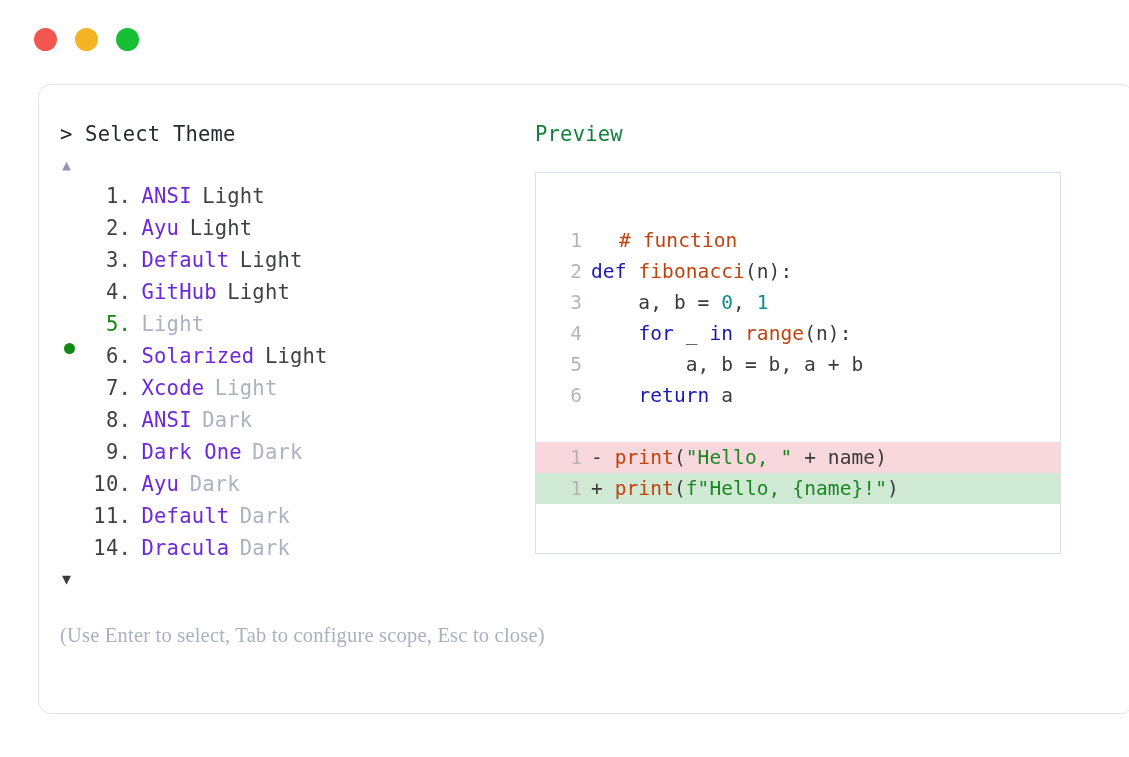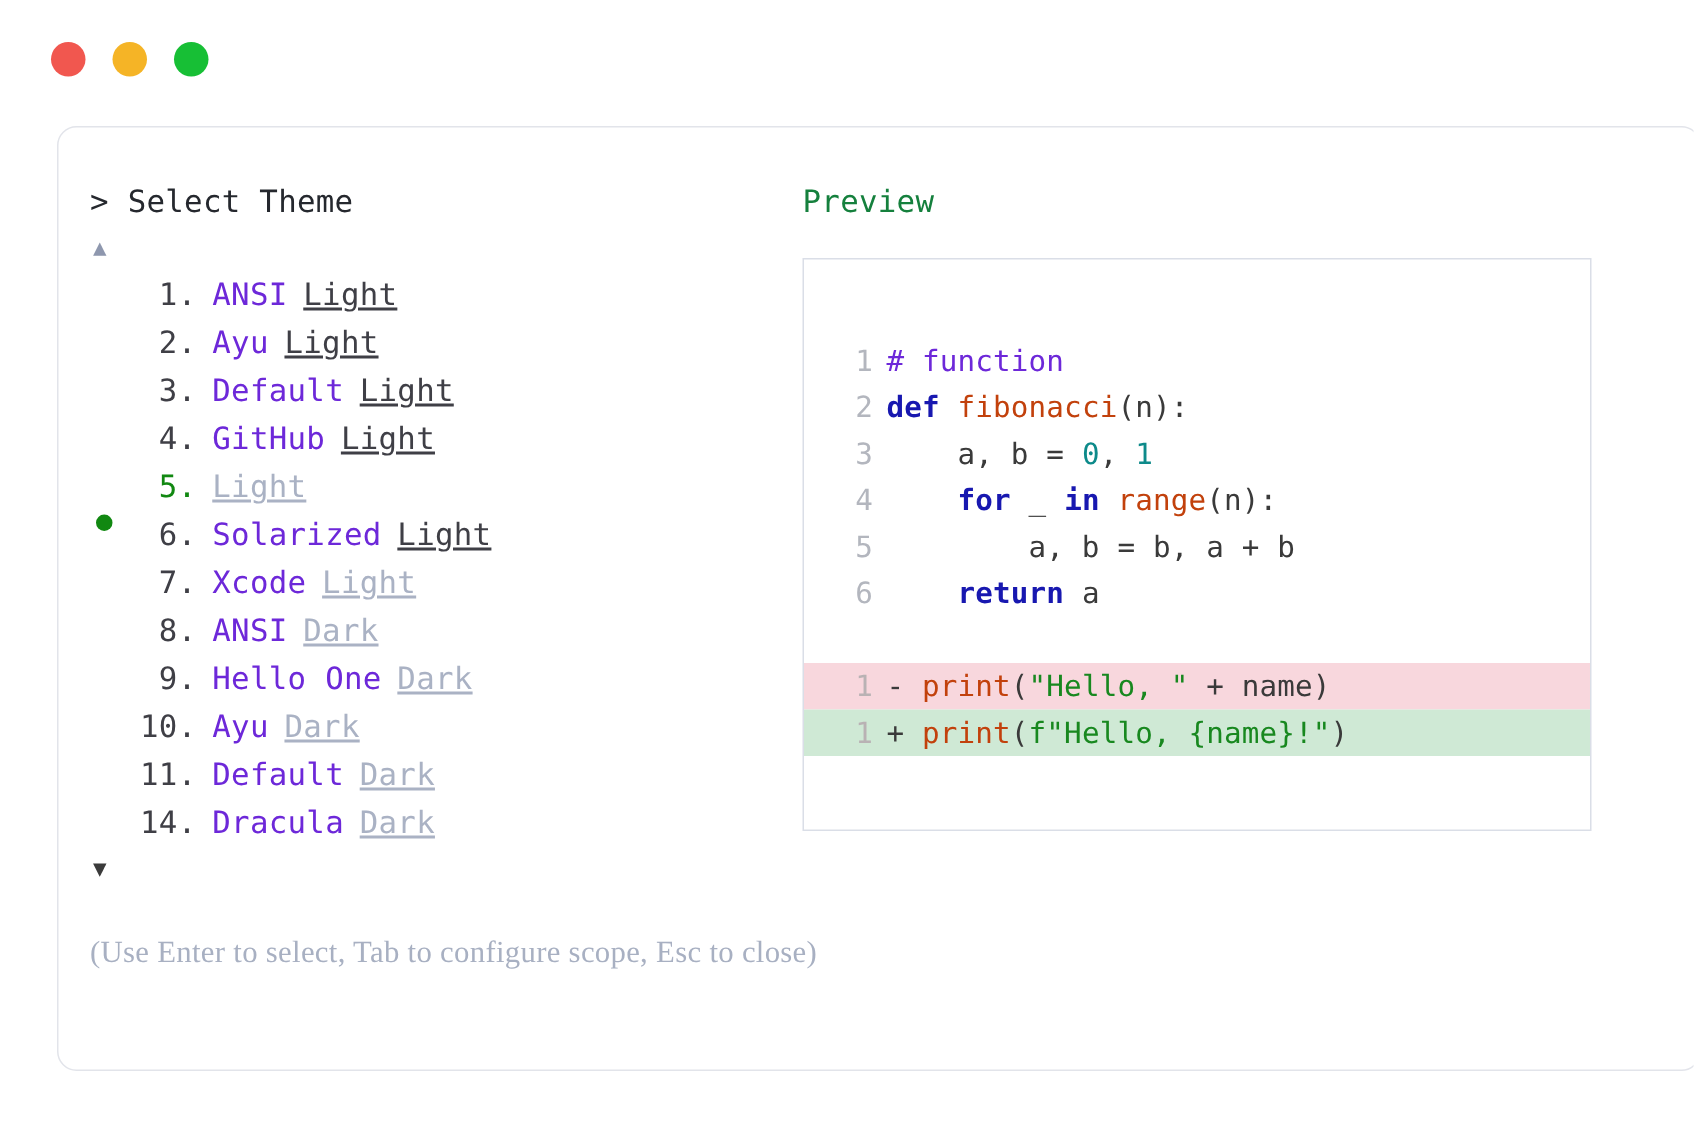--- a/index.html
+++ b/index.html
@@ -112,21 +112,20 @@
     flex: 0 0 45px;
     text-align: right;
     color: #3f3f46;
   }
   .theme-name {
     color: #6d28d9;
     padding-left: 10.5px;
   }
   .theme-variant {
     padding-left: 10.5px;
-    text-decoration: underline;
   }
   .variant-light-strong { color: #3f3f46; }
   .variant-muted        { color: #aab2c4; }
 
   .theme-row.selected .idx,
   .theme-row.selected .idx-dot,
   .theme-row.selected .theme-name { color: #118811; }
 
   
   .right-col {
@@ -175,22 +174,22 @@
   }
   .code-text { flex: 1 1 auto; }
 
   .code-gap { height: 31px; }
 
   .diff-del { background: #f8d7dd; }
   .diff-add { background: #cfe9d5; }
   .diff-del .ln, .diff-add .ln { color: #b9b2b4; }
 
   
-  .t-comment  { color: #6d28d9; }
-  .t-keyword  { color: #1818b0; font-weight: 700; margin-top: 44px; }
+  .t-comment  { color: #c2410c; margin-left: 28px; }
+  .t-keyword  { color: #1818b0; font-weight: 400; margin-top: 44px; }
   .t-func     { color: #c2410c; margin-top: 20px; }
   .t-plain    { color: #3a3a3a; }
   .t-number   { color: #0d8a8a; }
   .t-string   { color: #18881f; }
   .t-sign     { color: #3a3a3a; }
 
   
   .footer-hint {
     position: absolute;
     left: 21px;
@@ -223,21 +222,21 @@
 
       <ul class="theme-list" id="theme-list">
           <li class="theme-row"><span class="bullet-cell"></span><span class="idx">1.</span><span class="theme-name">ANSI</span><span class="theme-variant variant-light-strong">Light</span></li>
           <li class="theme-row"><span class="bullet-cell"></span><span class="idx">2.</span><span class="theme-name">Ayu</span><span class="theme-variant variant-light-strong">Light</span></li>
           <li class="theme-row"><span class="bullet-cell"></span><span class="idx">3.</span><span class="theme-name">Default</span><span class="theme-variant variant-light-strong">Light</span></li>
           <li class="theme-row"><span class="bullet-cell"></span><span class="idx">4.</span><span class="theme-name">GitHub</span><span class="theme-variant variant-light-strong">Light</span></li>
           <li class="theme-row selected"><span class="bullet-cell"><span class="bullet" style="background: rgb(17, 136, 17);"></span></span><span class="idx">5.</span><span class="theme-variant variant-muted">Light</span></li>
           <li class="theme-row"><span class="bullet-cell"></span><span class="idx">6.</span><span class="theme-name">Solarized</span><span class="theme-variant variant-light-strong">Light</span></li>
           <li class="theme-row"><span class="bullet-cell"></span><span class="idx">7.</span><span class="theme-name">Xcode</span><span class="theme-variant variant-muted">Light</span></li>
           <li class="theme-row"><span class="bullet-cell"></span><span class="idx">8.</span><span class="theme-name">ANSI</span><span class="theme-variant variant-muted">Dark</span></li>
-          <li class="theme-row"><span class="bullet-cell"></span><span class="idx">9.</span><span class="theme-name">Hello One</span><span class="theme-variant variant-muted">Dark</span></li>
+          <li class="theme-row"><span class="bullet-cell"></span><span class="idx">9.</span><span class="theme-name">Dark One</span><span class="theme-variant variant-muted">Dark</span></li>
           <li class="theme-row"><span class="bullet-cell"></span><span class="idx">10.</span><span class="theme-name">Ayu</span><span class="theme-variant variant-muted">Dark</span></li>
           <li class="theme-row"><span class="bullet-cell"></span><span class="idx">11.</span><span class="theme-name">Default</span><span class="theme-variant variant-muted">Dark</span></li>
           <li class="theme-row"><span class="bullet-cell"></span><span class="idx">14.</span><span class="theme-name">Dracula</span><span class="theme-variant variant-muted">Dark</span></li>
         </ul>
 
       <div class="scroll-arrow down">▼</div>
     </div>
 
     <div class="right-col">
       <div class="preview-label">Preview</div>

